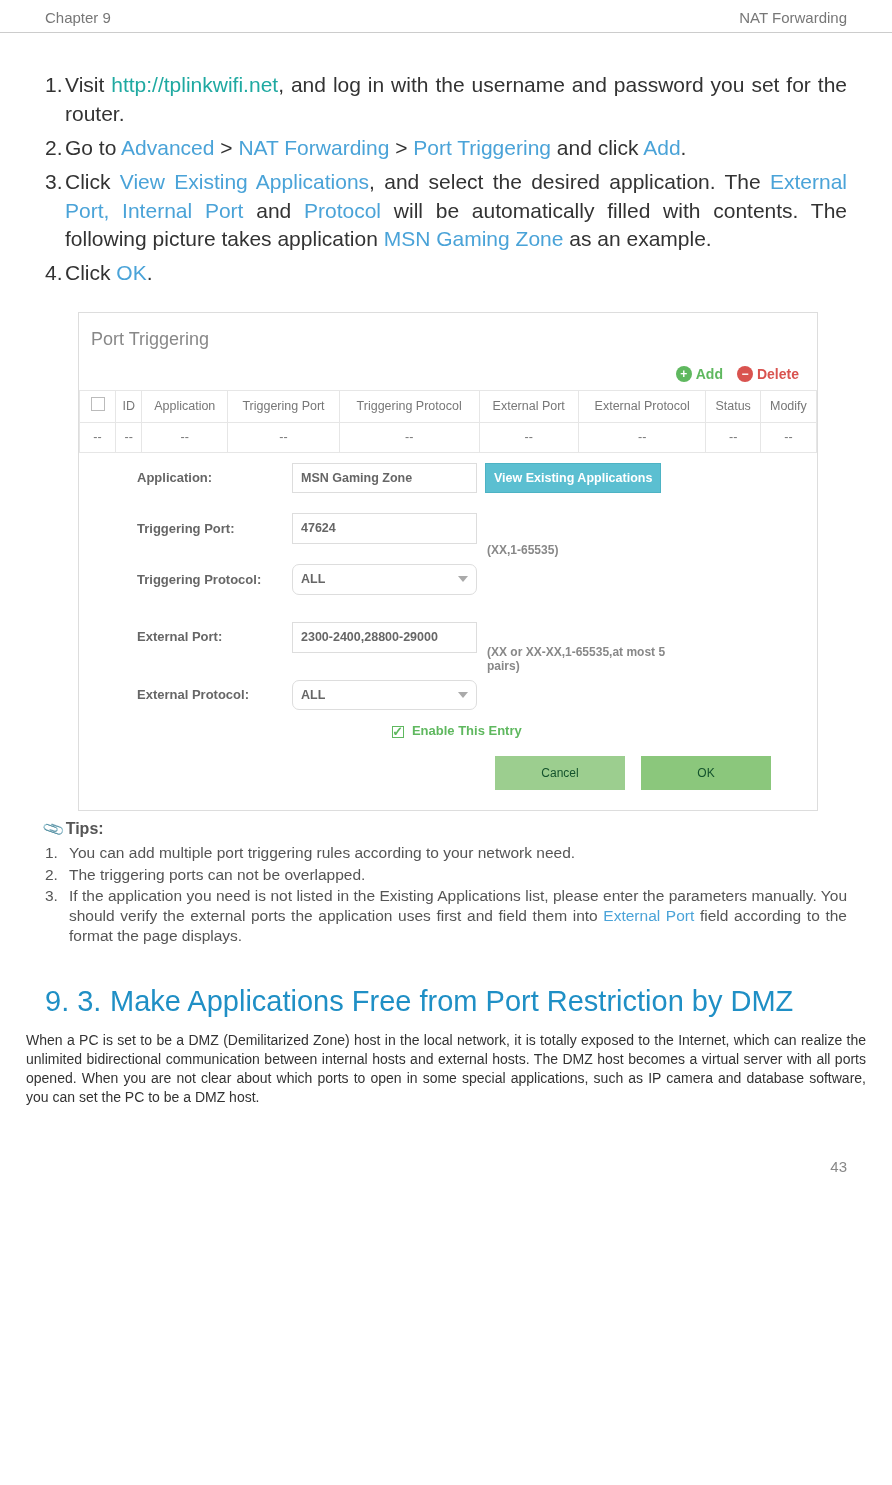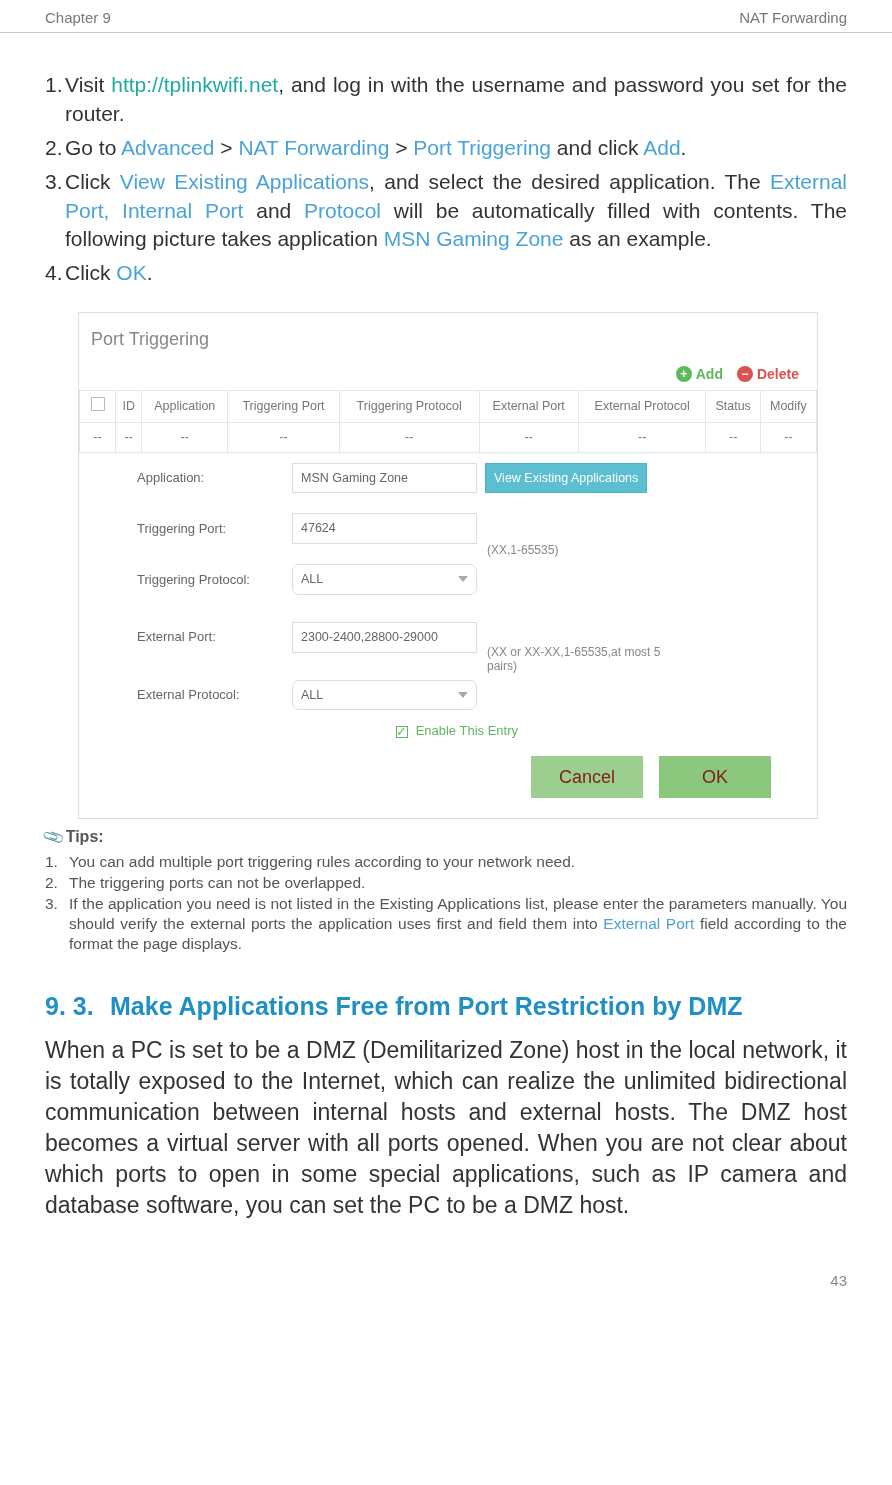--- a/index.html
+++ b/index.html
@@ -78,21 +78,21 @@
     font-weight: normal;
     font-size: 12.5px;
     color: #777;
     text-align: center;
     vertical-align: middle;
   }
   table.pt-table th:first-child { width: 36px; }
   .chk-empty {
     display: inline-block; width: 14px; height: 14px; border: 1px solid #bbb;
   }
-  .form-area { padding: 10px 40px 0 58px; }
+  .form-area { padding: 10px 40px 0 58px; font-weight: bold; }
   .form-row { display: flex; align-items: center; margin-bottom: 6px; }
   .form-label { width: 155px; font-size: 13px; color: #666; }
   .form-input {
     border: 1px solid #ddd;
     padding: 6px 8px;
     width: 185px;
     font-size: 12.5px;
     color: #666;
     background: #fff;
   }
@@ -104,48 +104,48 @@
     padding: 6px 8px;
     font-size: 12.5px;
     margin-left: 8px;
     border: 1px solid #4db3c4;
   }
   .enable-row { text-align: center; padding: 6px 0 16px 0; color: #5fb85f; font-size: 13px;}
   .enable-row .chk { display:inline-block; border:1.5px solid #5fb85f; width:12px; height:12px; position:relative; margin-right:4px; vertical-align:middle;}
   .enable-row .chk::after{content:"✓"; position:absolute; left:-1px; top:-4px; font-size:13px;}
   .btn-row { display: flex; justify-content: flex-end; gap: 16px; padding: 0 46px 20px 0; }
   .btn {
-    width: 112px; text-align: center;
+    width: 130px; text-align: center;
     padding: 9px 0;
-    color: #7f1d1d;
-    font-size: 18px;
+    color: #14532d;
+    font-size: 12px;
   }
   .btn-cancel { background: #9cce8f; }
   .btn-ok { background: #8bc77c; }
   .tips-section { padding-left: 45px; padding-right: 45px;}
   .tips-label { font-weight: bold; font-size: 16px; color: #555; }
   .clip-icon { font-size: 15px; color:#2c96c9; margin-right:2px; transform: rotate(-30deg); display:inline-block;}
   .tips-list { list-style: none; font-size: 15.5px; color: #555; padding-top: 2px;}
   .tips-list li { position: relative; padding-left: 24px; margin-bottom: 1px; text-align: justify; line-height: 1.3;}
   .tips-list li:nth-child(1)::before { content:"1."; position:absolute; left:0;}
   .tips-list li:nth-child(2)::before { content:"2."; position:absolute; left:0;}
   .tips-list li:nth-child(3)::before { content:"3."; position:absolute; left:0;}
   .section-heading {
     display: flex;
     padding: 36px 45px 12px 45px;
-    font-size: 25px;
-    font-weight: bold;
+    font-size: 29px;
+    font-weight: normal;
     color: #1f8fc5;
     line-height: 1.25;
   }
   .section-heading .num { width: 65px; flex: 0 0 65px;}
   .section-body {
-    padding: 0 45px;
+    padding: 0 26px;
     text-align: justify;
-    font-size: 23px;
+    font-size: 14px;
   }
   .page-footer { text-align: right; padding: 50px 45px 20px 0; font-size: 15px; color: #888;}
   .tri {display:inline-block; width:0;height:0; border-left:5px solid transparent; border-right:5px solid transparent; border-top:6px solid #aaa;}
 </style>
 </head>
 <body>
 
 <div class="page-header">
   <span>Chapter 9</span>
   <span>NAT Forwarding</span>

